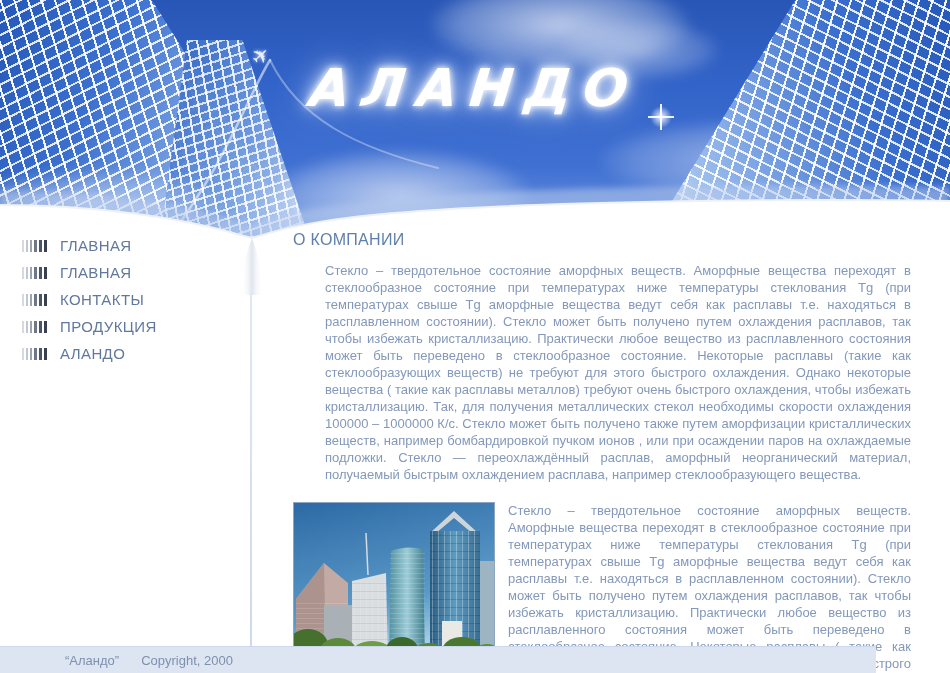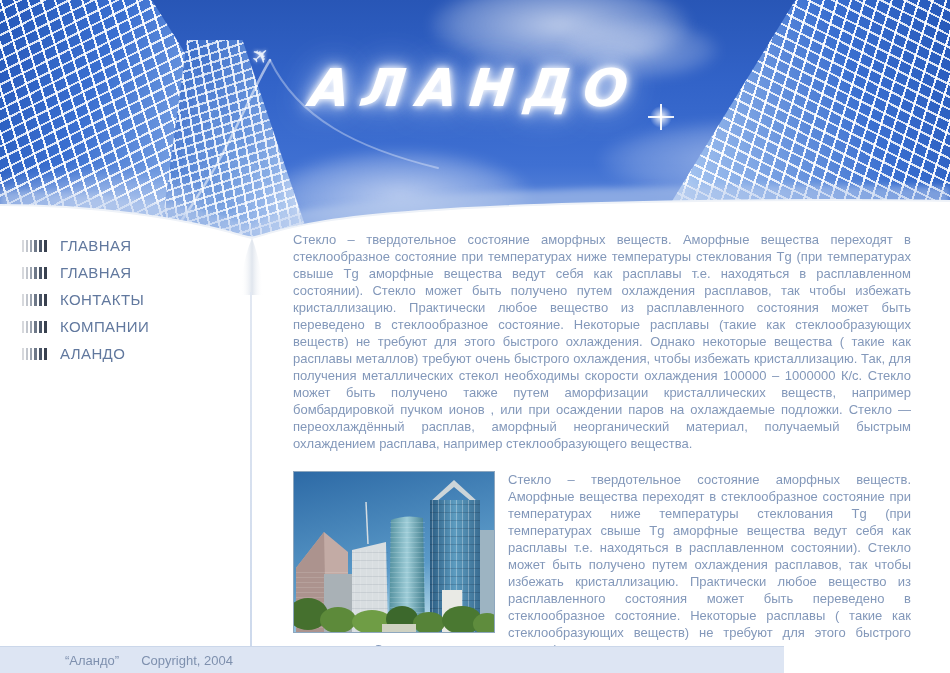--- a/index.html
+++ b/index.html
@@ -65,27 +65,27 @@
              background:linear-gradient(180deg,#e2e8f2,#cdd9ec); }
 
   .menu { position:absolute; left:22px; top:237px; list-style:none; }
   .menu li { display:flex; align-items:center; margin-bottom:10px; cursor:pointer; }
   .bars { display:inline-flex; align-items:center; height:12px; margin-right:11px; }
   .bars i { display:inline-block; height:12px; margin-right:2px; }
   .menu a { text-decoration:none; color:#61789e; font-size:15px; letter-spacing:.4px; }
 
   .content { position:absolute; left:293px; top:231px; width:618px; color:#8398ba; }
   .content h1 { font-size:16px; font-weight:normal; color:#5f80aa; letter-spacing:.3px; margin-bottom:13px; }
-  .content p { font-size:13px; line-height:17px; text-align:justify; color:#8398ba; }
+  .content p { font-size:13px; line-height:17px; text-align:justify; color:#8398ba;margin-left:32px; }
   .block2 { margin-top:19px; overflow:hidden; }
   .photo { float:left; width:202px; height:162px; border:1px solid #8ea7bf; margin-right:13px; background:#fff; }
   .photo svg { display:block; }
 
   
-  .footer { position:absolute; left:0; bottom:0; width:784px; height:27px;
+  .footer { position:absolute; left:0; bottom:0; width:876px; height:27px;
             background:#dde5f3; border-top:1px solid #cbd7ea;
             display:flex; align-items:center; font-size:13px; color:#7e90ae; }
   .footer .brand { margin-left:65px; }
   .footer .copy  { margin-left:22px; }
 </style>
 </head>
 <body>
 
 <div class="page">
 
@@ -172,36 +172,37 @@
     </li>
     <li>
       <span class="bars">
           <i style="width:2px;background:#d7d9dd"></i>
           <i style="width:2px;background:#c2c6cd"></i>
           <i style="width:2px;background:#9ca4b0"></i>
           <i style="width:3px;background:#6e7888"></i>
           <i style="width:3px;background:#4a5567"></i>
           <i style="width:3px;background:#39414f"></i>
         </span>
-      <a href="#">КОМПАНИИ</a>
+      <a href="#">ПРОДУКЦИЯ</a>
     </li>
     <li>
       <span class="bars">
           <i style="width:2px;background:#d7d9dd"></i>
           <i style="width:2px;background:#c2c6cd"></i>
           <i style="width:2px;background:#9ca4b0"></i>
           <i style="width:3px;background:#6e7888"></i>
           <i style="width:3px;background:#4a5567"></i>
           <i style="width:3px;background:#39414f"></i>
         </span>
       <a href="#">АЛАНДО</a>
     </li>
   </ul>
 
   <div class="content">
+    <h1>О КОМПАНИИ</h1>
     <p>Стекло – твердотельное состояние аморфных веществ. Аморфные вещества переходят в стеклообразное состояние при температурах ниже температуры стеклования Tg (при температурах свыше Tg аморфные вещества ведут себя как расплавы т.е. находяться в расплавленном состоянии). Стекло может быть получено путем охлаждения расплавов, так чтобы избежать кристаллизацию. Практически любое вещество из расплавленного состояния может быть переведено в стеклообразное состояние. Некоторые расплавы (такие как стеклообразующих веществ) не требуют для этого быстрого охлаждения. Однако некоторые вещества ( такие как расплавы металлов) требуют очень быстрого охлаждения, чтобы избежать кристаллизацию. Так, для получения металлических стекол необходимы скорости охлаждения 100000 – 1000000 К/с. Стекло может быть получено также путем аморфизации кристаллических веществ, например бомбардировкой пучком ионов , или при осаждении паров на охлаждаемые подложки. Стекло — переохлаждённый расплав, аморфный неорганический материал, получаемый быстрым охлаждением расплава, например стеклообразующего вещества.</p>
 
     <div class="block2">
       <div class="photo">
         <svg width="200" height="160" viewBox="0 0 200 160">
           <defs>
             <linearGradient id="skyG" x1="0" y1="0" x2="0.3" y2="1">
               <stop offset="0" stop-color="#2d6aa6"></stop>
                 <stop offset="0.7" stop-color="#5b9ac8"></stop>
                 <stop offset="1" stop-color="#a9d2e6"></stop>
@@ -257,16 +258,16 @@
           <ellipse cx="193" cy="152" rx="14" ry="11" fill="#5f8c3d"></ellipse>
           <rect x="88" y="152" width="34" height="8" fill="#cfd2c2"></rect>
         </svg>
       </div>
       <p>Стекло – твердотельное состояние аморфных веществ. Аморфные вещества переходят в стеклообразное состояние при температурах ниже температуры стеклования Tg (при температурах свыше Tg аморфные вещества ведут себя как расплавы т.е. находяться в расплавленном состоянии). Стекло может быть получено путем охлаждения расплавов, так чтобы избежать кристаллизацию. Практически любое вещество из расплавленного состояния может быть переведено в стеклообразное состояние. Некоторые расплавы ( такие как стеклообразующих веществ) не требуют для этого быстрого охлаждения. Однако некоторые вещества (такие как расплавы</p>
     </div>
   </div>
 
   <div class="footer">
     <span class="brand">“Аландо”</span>
-    <span class="copy">Copyright, 2004</span>
+    <span class="copy">Copyright, 2000</span>
   </div>
 
 </div>
 
 </body></html>

